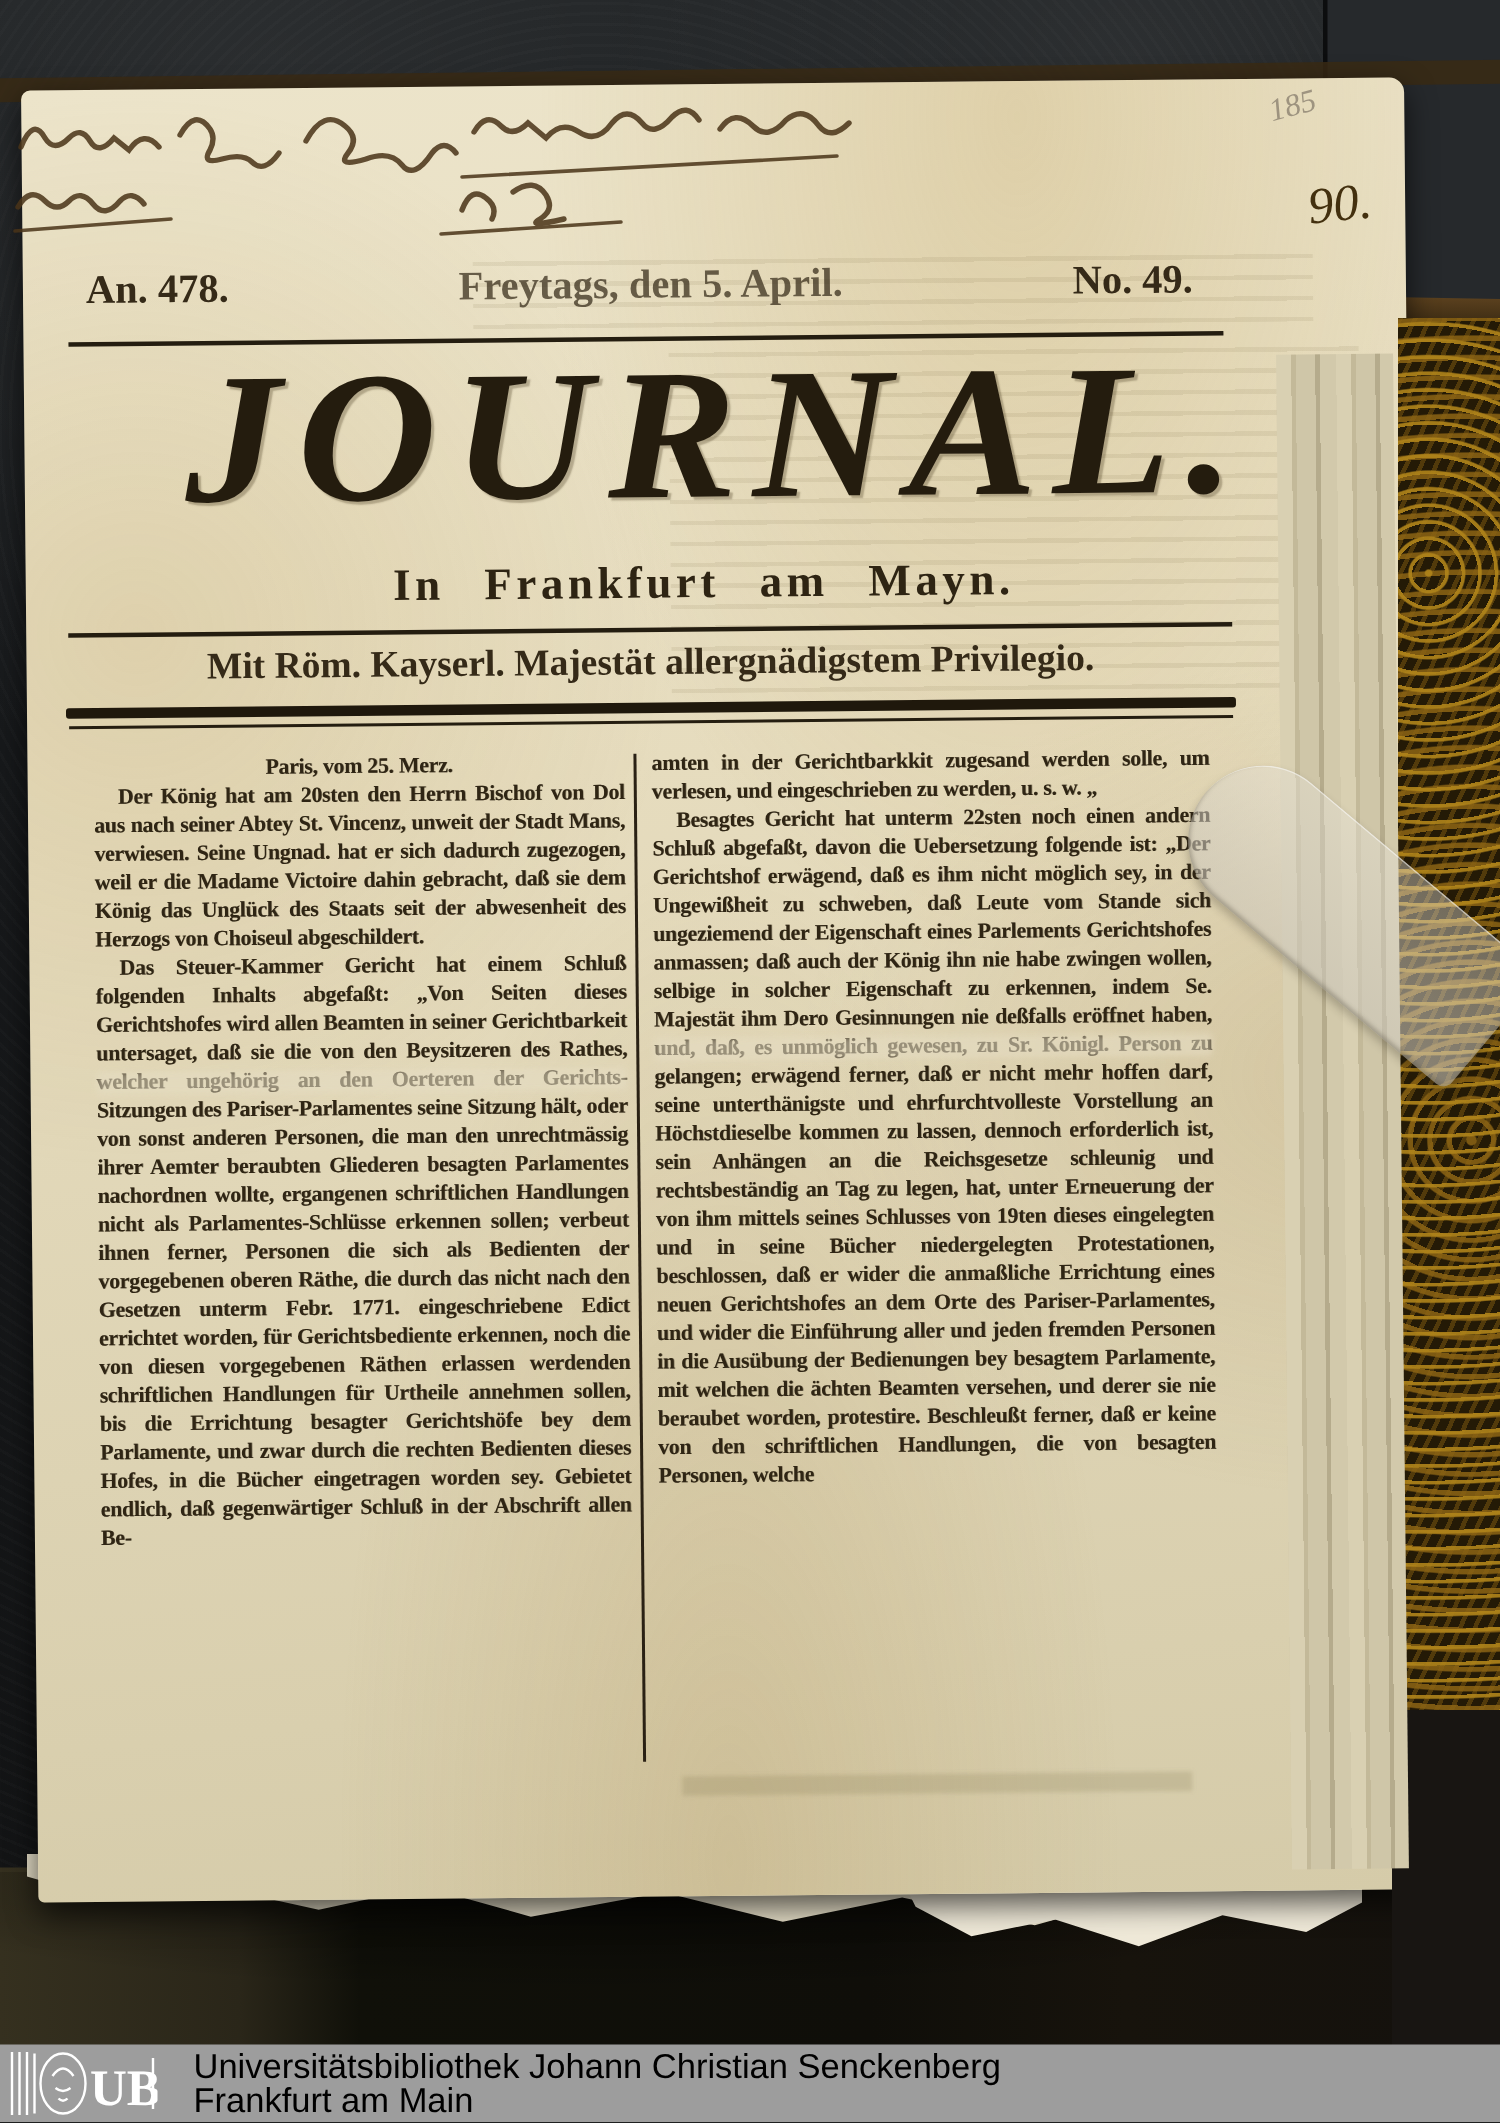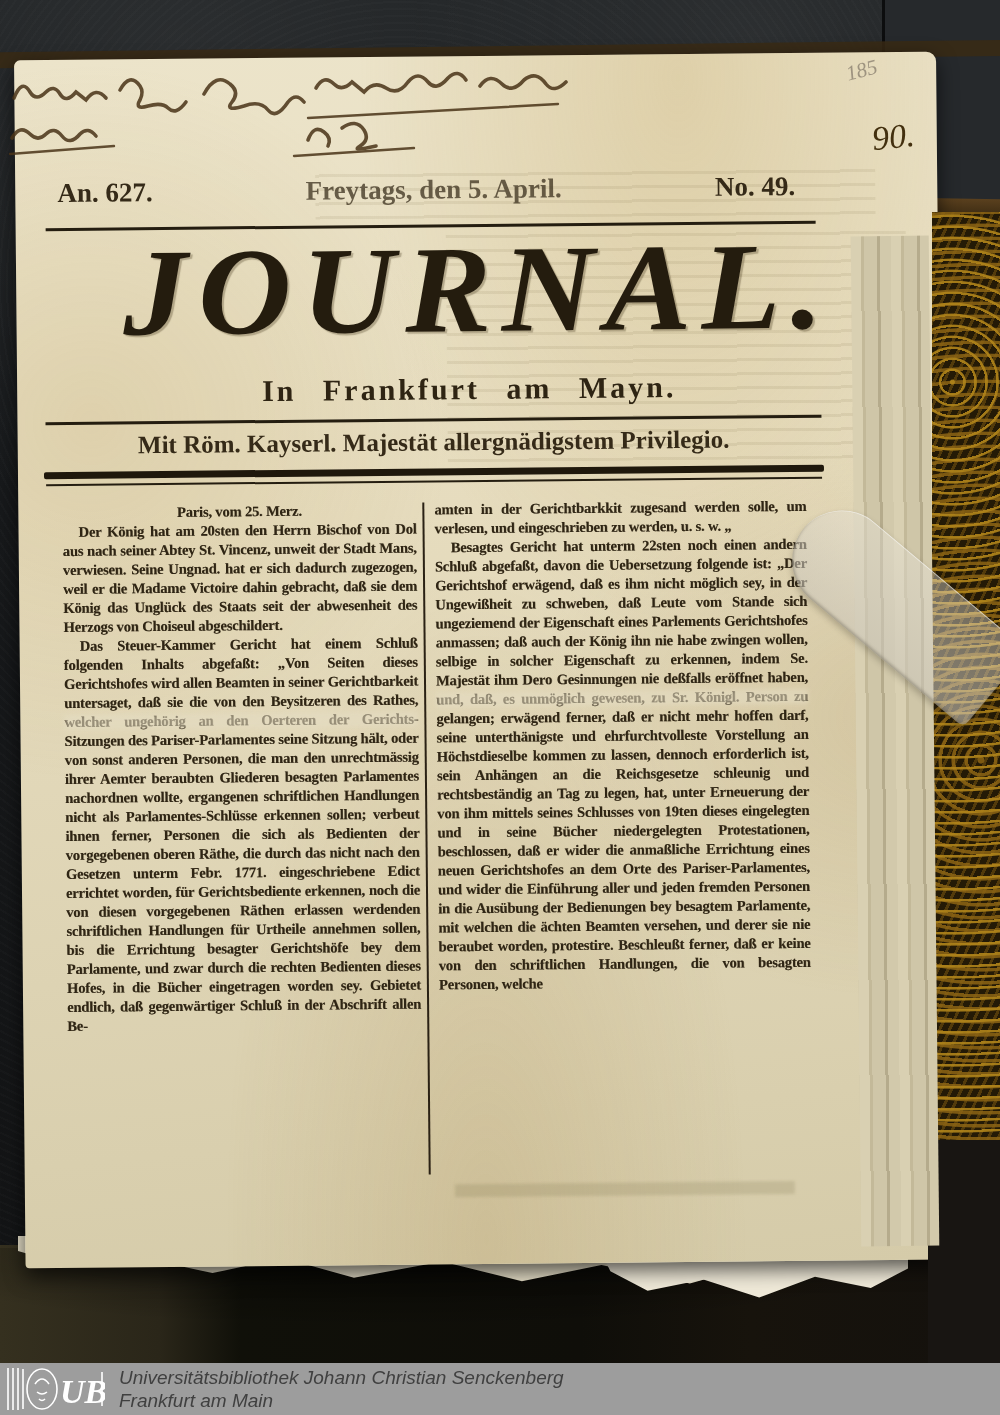--- a/index.html
+++ b/index.html
@@ -85,24 +85,24 @@
   .pencil-number{position:absolute;left:846px;top:58px;z-index:4;font-style:italic;
      font-size:21px;color:rgba(110,100,88,.6);transform:rotate(-15deg);}
   
   .plastic{position:absolute;left:836px;top:490px;width:250px;height:100px;z-index:6;
      transform:rotate(40deg);transform-origin:top left;
      background:linear-gradient(180deg,rgba(232,229,220,.40),rgba(205,200,188,.60));
      border-radius:52px 8px 8px 52px;
      box-shadow:inset 0 1px 0 rgba(255,255,255,.5),inset 0 -2px 3px rgba(80,75,60,.35),2px 3px 6px rgba(40,35,25,.25);}
   
   .footer{position:absolute;left:0;bottom:0;width:1000px;height:52px;background:#9d9d9d;
-     z-index:20;display:flex;align-items:center;font-style:italic;}
+     z-index:20;display:flex;align-items:center;}
   .logo{margin-left:5px;flex:0 0 auto;}
-  .footer-text{margin-left:14px;color:#404040;font-family:"Liberation Sans",sans-serif;
-     font-size:19px;line-height:23px;font-weight:400;}
+  .footer-text{margin-left:24px;color:#000000;font-family:"Liberation Sans",sans-serif;
+     font-size:23px;line-height:23px;font-weight:400;}
 </style>
 </head>
 <body>
 
 <div class="photo">
   <div class="leather-sheen"></div>
   <div class="leather-panel"></div>
   <div class="top-board"></div>
   <div class="board-edge"></div>
 
@@ -110,21 +110,21 @@
   <div class="page-shadow"></div>
   <div class="torn1"></div>
   <div class="torn2"></div>
 
   <div class="page">
     <div class="stains"></div>
     <div class="ghost" style="top:176px;left:430px;width:460px;height:230px;"></div>
     <div class="ghost" style="top:110px;left:300px;width:560px;height:52px;"></div>
 
     <div class="mast-row">
-      <span>An. 627.</span>
+      <span>An. 478.</span>
       <span class="dim">Freytags, den 5. April.</span>
       <span>No. 49.</span>
     </div>
     <div class="rule1"></div>
 
     <div class="title">JOURNAL.</div>
     <div class="subtitle">In Frankfurt am Mayn.</div>
 
     <div class="rule2"></div>
     <div class="priv">Mit Röm. Kayserl. Majestät allergnädigstem Privilegio.</div>

